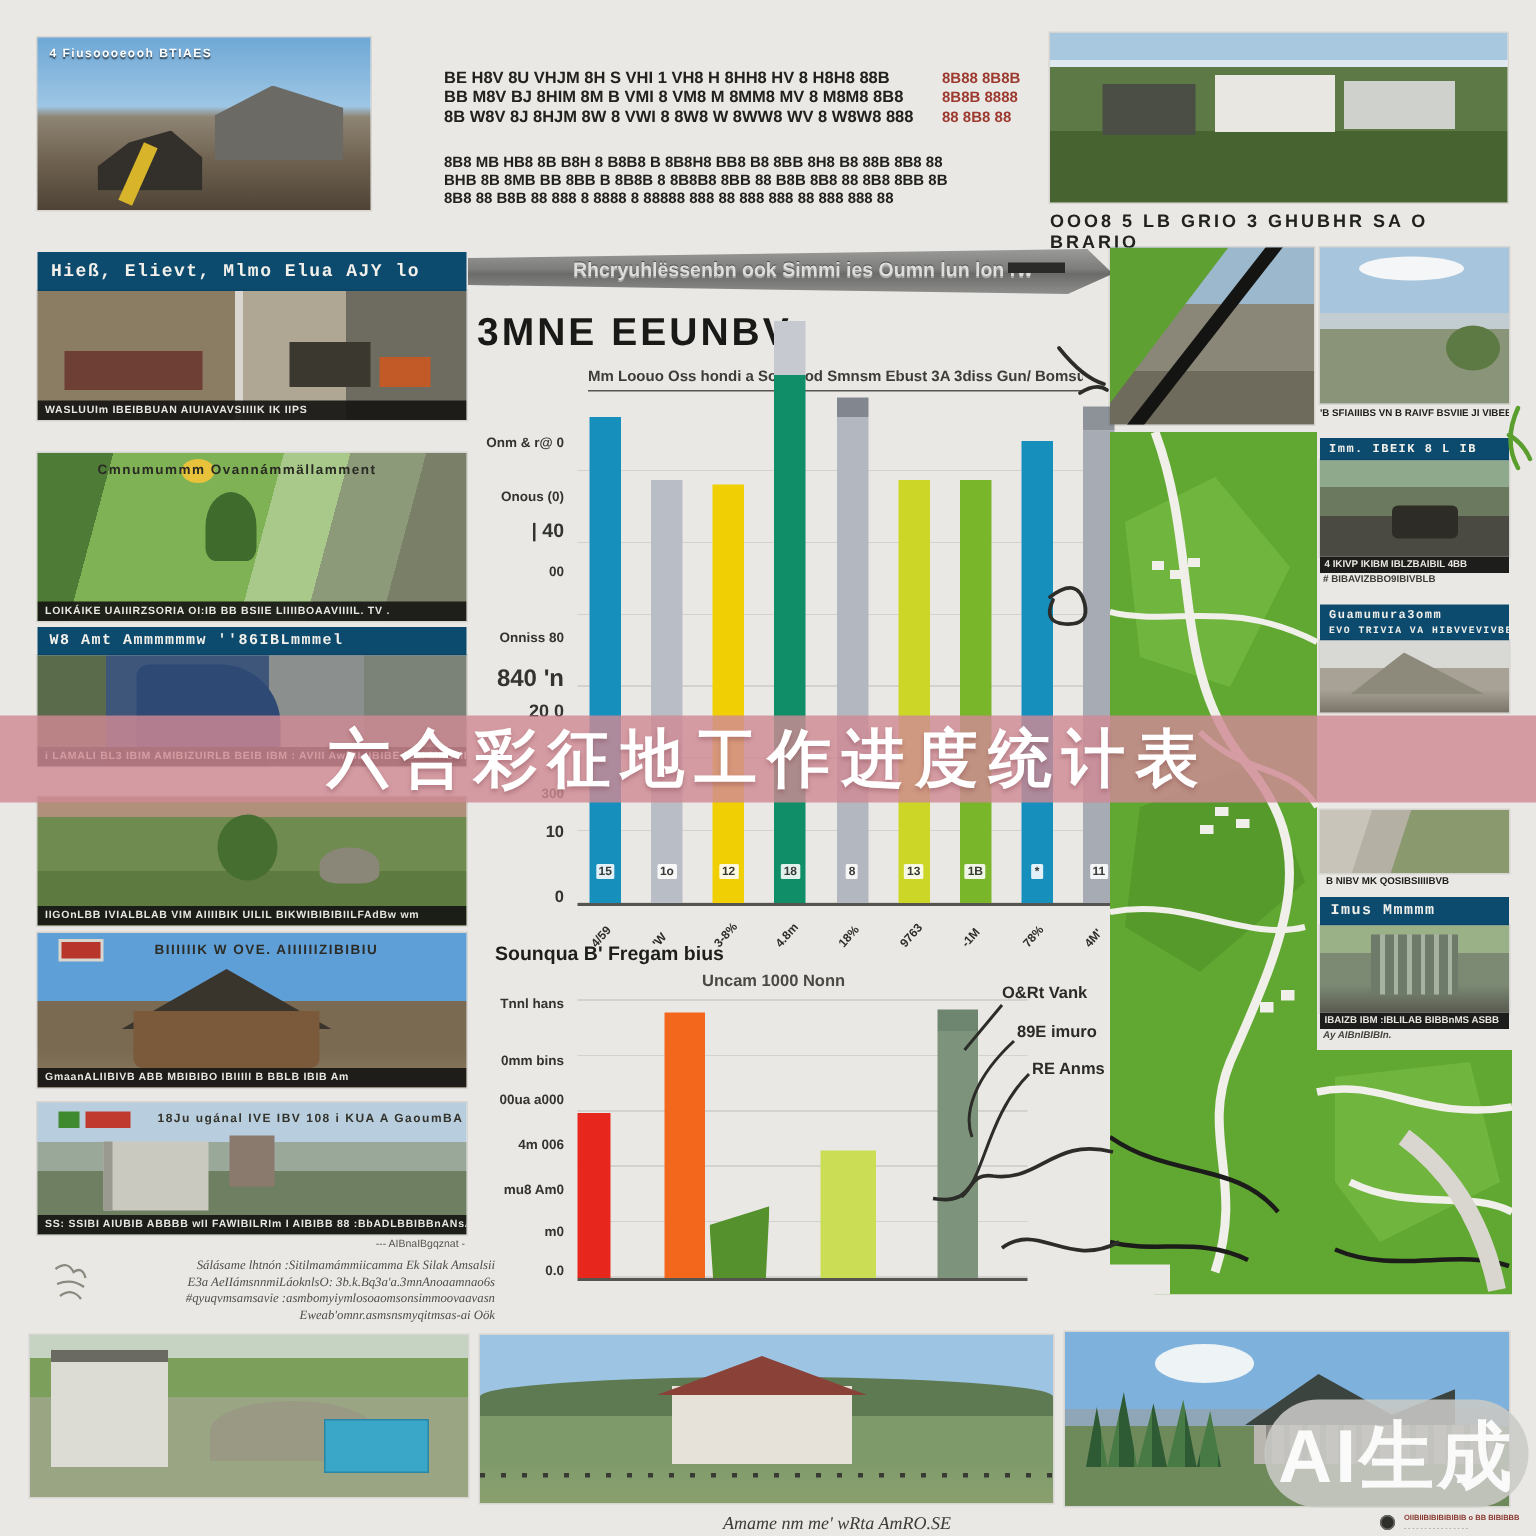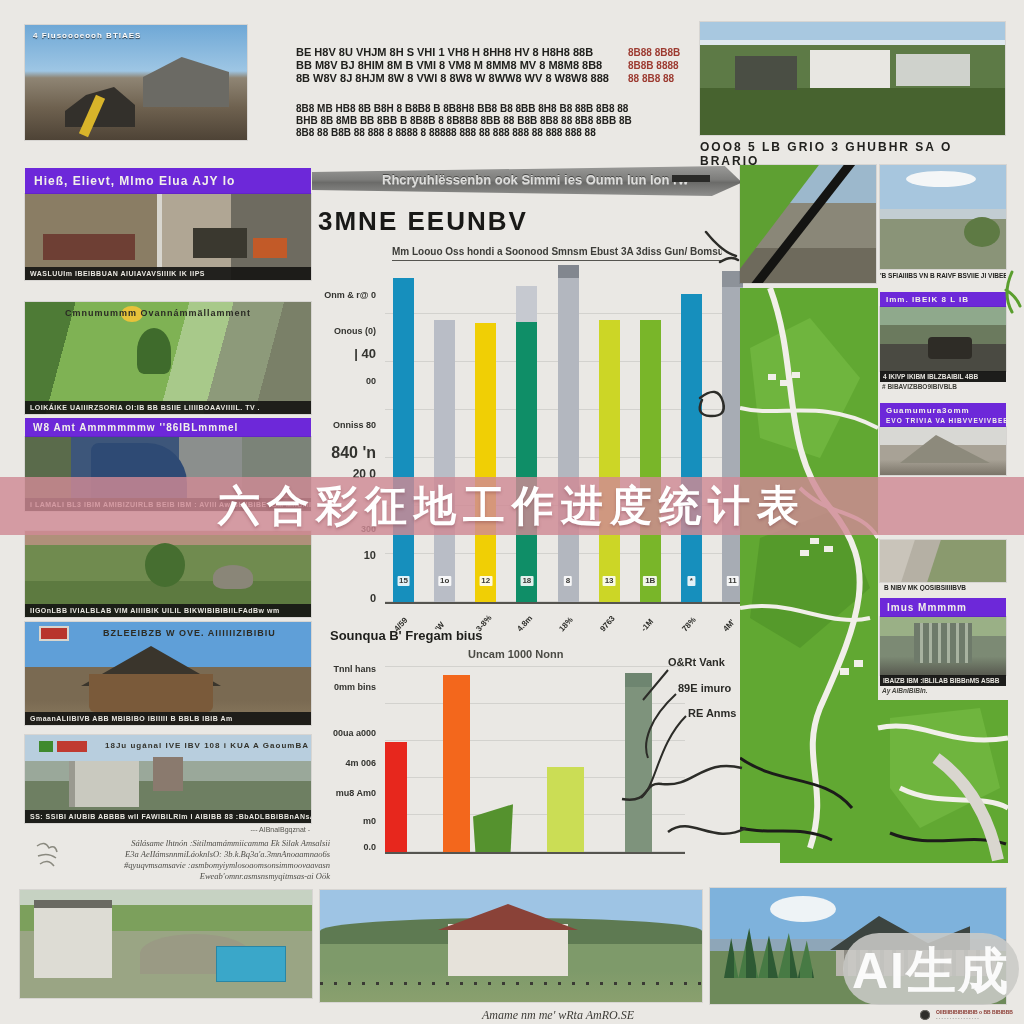--- a/index.html
+++ b/index.html
@@ -4,22 +4,22 @@
 <style>
   html,body{margin:0;padding:0;background:#d8d6d2;}
   #page{position:relative;width:1024px;height:1024px;background:#eae8e4;overflow:hidden;
         font-family:"Liberation Sans",sans-serif;color:#22221f;}
   .abs{position:absolute;}
   .ph{position:absolute;overflow:hidden;box-shadow:0 0 0 1px rgba(0,0,0,0.08);}
   .wcap{position:absolute;top:6px;left:8px;color:#fff;font-size:8px;font-weight:bold;
         text-shadow:0 1px 1px rgba(0,0,0,.7);letter-spacing:1px;white-space:nowrap;}
   .capbar{position:absolute;left:0;right:0;bottom:0;background:rgba(22,22,20,.92);color:#e9e7e1;
         font-size:7px;font-weight:bold;padding:3px 5px;white-space:nowrap;overflow:hidden;letter-spacing:.5px;}
-  .hdr{background:#6d28d9;color:#f1f0ea;font-weight:bold;font-size:12px;padding:6px 9px;
-        letter-spacing:1px;white-space:nowrap;overflow:hidden;}
+  .hdr{background:#0c4a6e;color:#f1f0ea;font-weight:bold;font-size:12px;padding:6px 9px;
+        letter-spacing:1px;white-space:nowrap;overflow:hidden;font-family:Liberation Mono, monospace;}
   .gtext{color:#21211e;font-weight:bold;}
   .pre{white-space:pre-line;}
   .yl{position:absolute;right:6px;font-size:9px;font-weight:bold;color:#33332f;white-space:nowrap;}
   .bar{position:relative;flex:0 0 auto;}
   .bar .lbl{position:absolute;bottom:16px;left:50%;transform:translateX(-50%);
         background:rgba(255,255,255,.88);color:#3a3a36;font-size:8px;font-weight:bold;
         padding:0 2px;border-radius:1px;line-height:10px;}
   .bar .cap{position:absolute;bottom:100%;left:0;width:100%;}
   .xlab{display:block;width:21px;font-size:8px;font-weight:bold;color:#2c2c28;
         transform:rotate(-48deg) translate(-8px,6px);white-space:nowrap;}
@@ -100,21 +100,21 @@
   <div class="ph" style="left:25px;top:531px;width:286px;height:86px;
               background:linear-gradient(180deg,#b0907a 0 16%,#708b4f 16% 58%,#5d7a40 58% 100%);">
     <div class="shape" style="left:120px;top:12px;width:40px;height:44px;background:#466e30;border-radius:50%;"></div>
     <div class="shape" style="left:188px;top:34px;width:40px;height:24px;background:#8a8678;border-radius:50% 50% 30% 30%;"></div>
     <div class="capbar">IIGOnLBB IVIALBLAB VIM AIIIIBIK  UILIL  BIKWIBIBIBIILFAdBw wm</div>
   </div>
 
   <div class="ph" style="left:25px;top:622px;width:286px;height:103px;
               background:linear-gradient(180deg,#5f9fd8 0 44%,#7a6a52 44% 76%,#8b7b60 100%);">
     <span class="flag" style="position:absolute;left:16px;top:6px;background:#b8352c;box-shadow:0 0 0 2px #d8d5cd;"></span>
-    <span class="wcap gtext" style="left:78px;color:#2c2c26;text-shadow:none;font-size:9px;">BZLEEIBZB  W OVE. AIIIIIIZIBIBIU</span>
+    <span class="wcap gtext" style="left:78px;color:#2c2c26;text-shadow:none;font-size:9px;">BIIIIIIK  W OVE. AIIIIIIZIBIBIU</span>
     <div class="shape" style="left:56px;top:24px;width:140px;height:40px;background:#3a352c;
                 clip-path:polygon(0 100%,50% 0,100% 100%);"></div>
     <div class="shape" style="left:64px;top:52px;width:124px;height:38px;background:#7a5a3a;border-radius:0 0 6px 6px;"></div>
     <div class="capbar">GmaanALIIBIVB ABB MBIBIBO IBIIIII B BBLB IBIB Am</div>
   </div>
 
   <div class="ph" style="left:25px;top:735px;width:286px;height:88px;
               background:linear-gradient(180deg,#b8cede 0 30%,#9aa89a 30% 52%,#6e7f62 52% 100%);">
     <span class="flag" style="position:absolute;left:14px;top:6px;width:14px;background:#3f8a2e;"></span>
     <span class="flag" style="position:absolute;left:32px;top:6px;width:30px;background:#c03a30;"></span>
@@ -162,21 +162,21 @@
   <div id="c1plot" class="plot" style="left:385px;top:268px;width:350px;height:334px;padding:0 8px;">
       <div class="bar" style="width: 21px; height: 324.272px; background: rgb(22, 143, 189);">
         <span class="lbl">15</span>
       </div>
       <div class="bar" style="width: 21px; height: 282.117px; background: rgb(185, 189, 198);">
         <span class="lbl">1o</span>
       </div>
       <div class="bar" style="width: 21px; height: 278.874px; background: rgb(240, 207, 5);">
         <span class="lbl">12</span>
       </div>
-      <div class="bar" style="width: 21px; height: 280px; background: rgb(15, 142, 103);">
+      <div class="bar" style="width: 21px; height: 352px; background: rgb(15, 142, 103);">
         <div class="cap" style="height: 35.6699px; background: rgb(198, 201, 208);"></div>
         <span class="lbl">18</span>
       </div>
       <div class="bar" style="width: 21px; height: 324.272px; background: rgb(179, 183, 191);">
         <div class="cap" style="height: 12.9709px; background: rgb(130, 135, 143);"></div>
         <span class="lbl">8</span>
       </div>
       <div class="bar" style="width: 21px; height: 282.117px; background: rgb(204, 214, 38);">
         <span class="lbl">13</span>
       </div>
@@ -201,21 +201,21 @@
       <span class="xlab">-1M</span>
       <span class="xlab">78%</span>
       <span class="xlab">4M'</span>
     </div>
 
   <div class="abs" style="left:330px;top:628px;font-size:13px;font-weight:bold;color:#1e1e1b;">Sounqua B' Fregam bius</div>
   <div class="abs" style="left:468px;top:648px;font-size:11px;font-weight:bold;color:#4a4a44;">Uncam 1000 Nonn</div>
 
   <div class="abs" style="left:322px;top:666px;width:60px;height:186px;">
     <span class="yl" style="top:-2px">Tnnl hans</span>
-    <span class="yl" style="top:16px">0mm bins</span>
+    <span class="yl" style="top:36px">0mm bins</span>
     <span class="yl" style="top:62px">00ua a000</span>
     <span class="yl" style="top:92px">4m 006</span>
     <span class="yl" style="top:122px">mu8 Am0</span>
     <span class="yl" style="top:150px">m0</span>
     <span class="yl" style="top:176px">0.0</span>
   </div>
 
   <div id="c2plot" style="position:absolute;left:385px;top:666px;width:300px;height:186px;border-bottom:2px solid #55544f;
               background:repeating-linear-gradient(to top,#d3d2ce 0 1px,transparent 1px 37px);">
       <div style="position: absolute; bottom: 0px; left: 0px; width: 22px; height: 109.829px; background: rgb(231, 39, 29);"></div>

